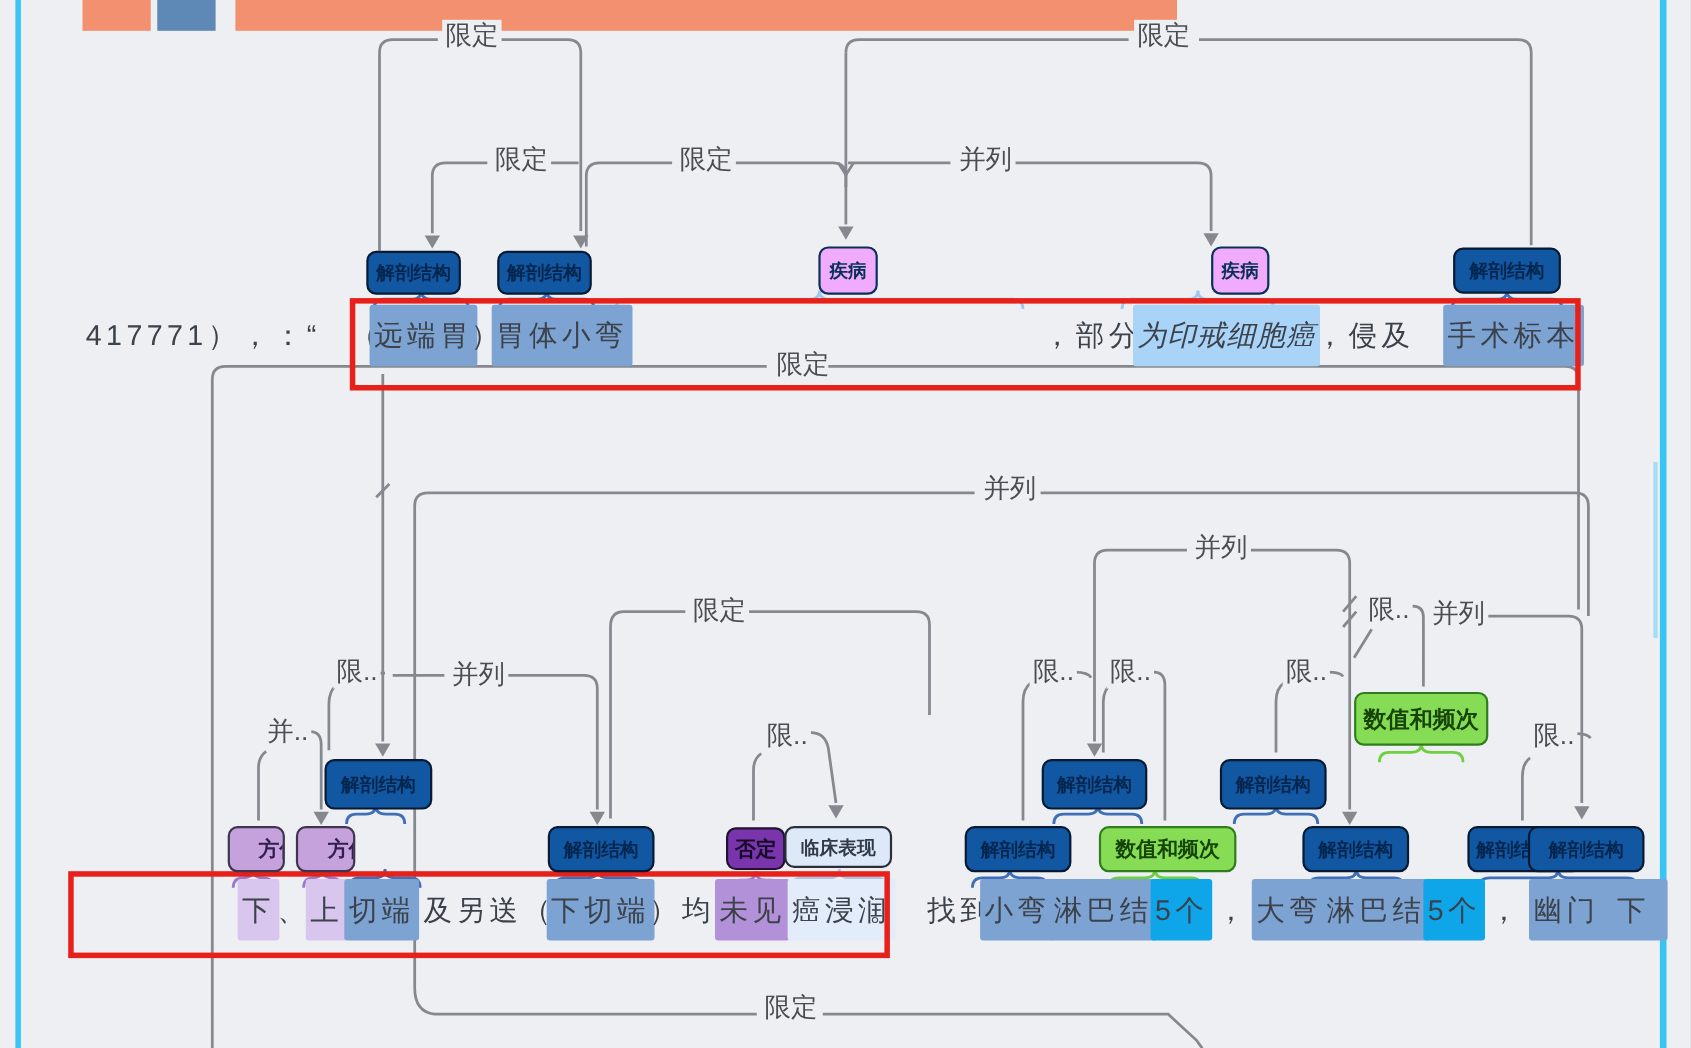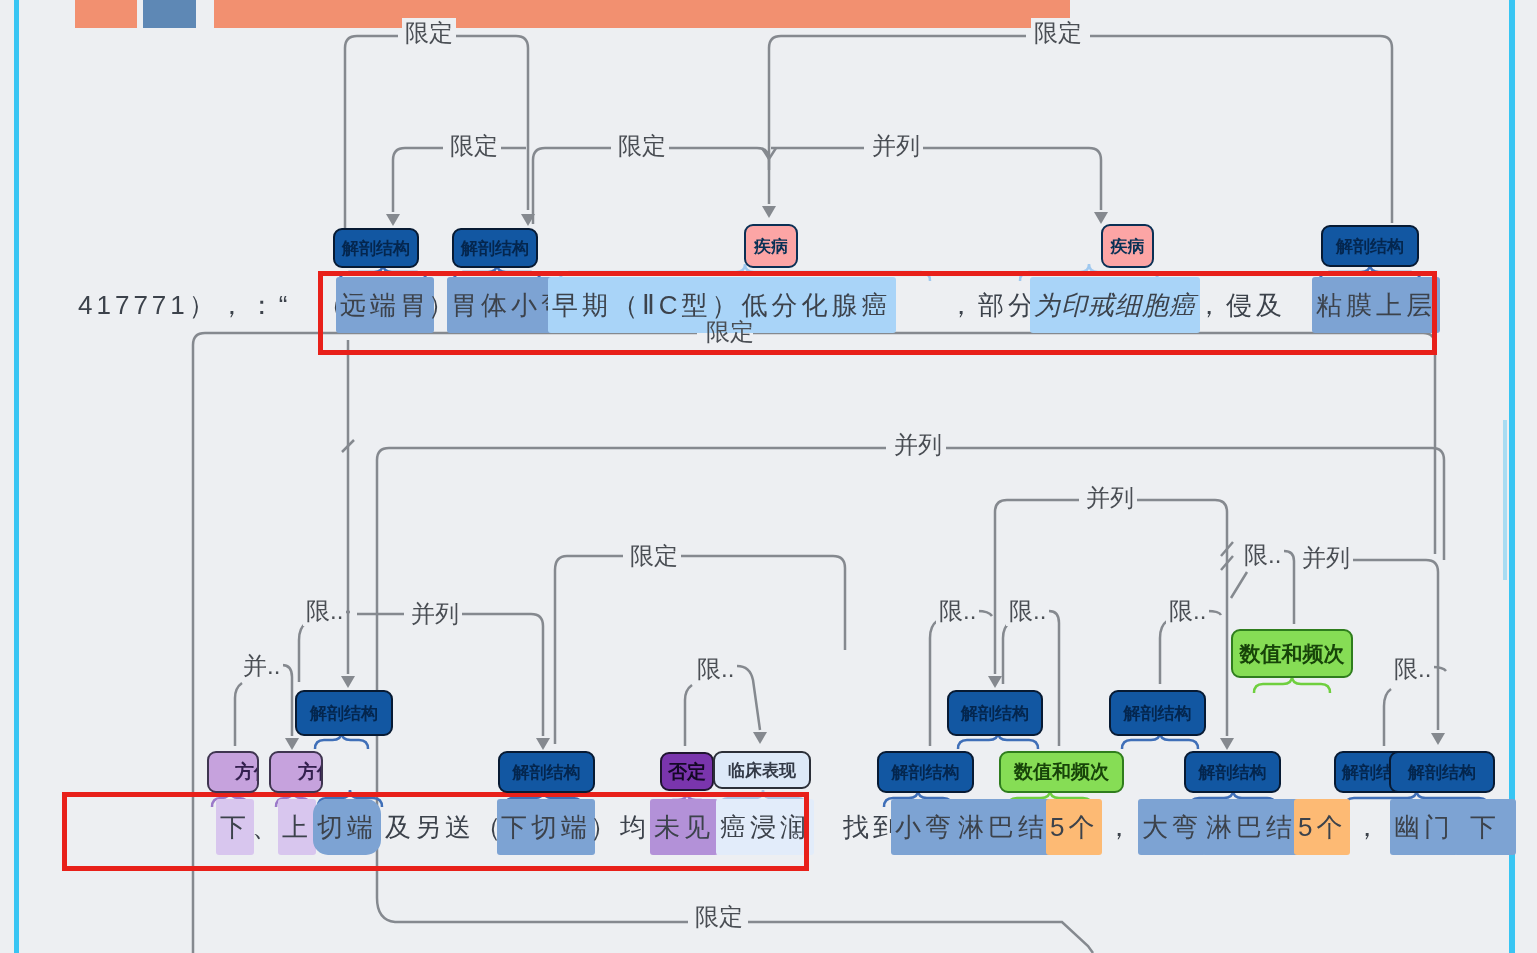--- a/index.html
+++ b/index.html
@@ -14,27 +14,27 @@
   #arcsvg{position:absolute;left:0;top:0;z-index:1;}
   .textrow{position:absolute;height:58px;z-index:2;}
   .seg{position:absolute;top:0;height:56px;line-height:56px;font-size:26px;letter-spacing:4px;
        color:#3c424b;white-space:nowrap;padding:0 4px;border-radius:3px;}
   .seg.plain{padding:0;border-radius:0;}
   .seg.mblue{background:#7da3d3;}
   .seg.lblue{background:#a9d4f8;}
   .seg.lpurple{background:#d8c6ee;}
   .seg.mpurple{background:#b391d8;}
   .seg.pale{background:#e2ecfa;}
-  .seg.lgreen{background:#fdba74;}
+  .seg.lgreen{background:#0ea5e9;}
   .seg.wide{padding:0 16px;}
   .ebox{position:absolute;z-index:4;border-radius:9px;border:2.5px solid #0a1f3c;
         box-sizing:border-box;text-align:center;font-weight:bold;font-size:17px;
         display:flex;align-items:center;justify-content:center;overflow:hidden;white-space:nowrap;}
   .ebox.anat{background:#1257a2;color:#04264e;border-color:#071a33;}
-  .ebox.disease{background:#fca5a5;color:#073055;border-color:#0a3055;}
+  .ebox.disease{background:#f0abfc;color:#073055;border-color:#0a3055;}
   .ebox.orient{background:#c6a2dd;color:#33204e;border-color:#3f3550;font-size:19px;padding-left:42px;}
   .ebox.neg{background:#7a35ad;color:#140826;border-color:#1f1430;font-size:19px;}
   .ebox.clinical{background:#dde9f8;color:#333a47;border-color:#2b2f38;}
   .ebox.numfreq{background:#86dd55;color:#174409;border-color:#2f7d1d;font-size:19px;}
   .arclabel{position:absolute;z-index:5;color:#4a4e54;background:#edeff2;padding:0 3px;
             font-size:24px;line-height:30px;white-space:nowrap;}
   .arclabel.onspan{background:transparent;}
   .redrect{position:absolute;border:5px solid #e8201a;z-index:3;box-sizing:border-box;}
   #scrollthumb{position:absolute;left:1503px;top:420px;width:4px;height:160px;background:#a8dcf2;z-index:1;}
 </style>
@@ -114,31 +114,30 @@
 
   <div class="redrect" style="left:318px;top:271px;width:1119px;height:84px;"></div>
   <div class="redrect" style="left:62px;top:792px;width:747px;height:79px;"></div>
 
   <div id="line1" class="textrow" style="left:0;top:277px;width:1537px;">
       <span class="seg plain" style="left: 78px;">417771），：“</span>
       <span class="seg plain" style="left: 318px;">（</span>
       <span class="seg mblue" style="left: 336px;">远端胃</span>
       <span class="seg plain" style="left: 428px;">）</span>
       <span class="seg mblue" style="left: 447px;">胃体小弯</span>
-      <span class="seg lblue" style="left: 548px;">早期（ⅡC型）低分化腺癌</span>
       <span class="seg plain" style="left: 948px;">，部分</span>
       <span class="seg lblue" style="left: 1030px; letter-spacing: 1px; font-style: italic;">为印戒细胞癌</span>
       <span class="seg plain" style="left: 1196px;">，侵及</span>
-      <span class="seg mblue" style="left: 1312px;">粘膜上层</span>
+      <span class="seg mblue" style="left: 1312px;">手术标本</span>
     </div>
   <div id="line2" class="textrow" style="left:0;top:799px;width:1537px;">
       <span class="seg lpurple" style="left: 216px;">下</span>
       <span class="seg plain" style="left: 252px;">、</span>
       <span class="seg lpurple" style="left: 278px;">上</span>
-      <span class="seg mblue" style="left: 313px; border-radius: 15px;">切端</span>
+      <span class="seg mblue" style="left: 313px;">切端</span>
       <span class="seg plain" style="left: 385px;">及另送（</span>
       <span class="seg mblue" style="left: 497px; text-align: center;">下切端</span>
       <span class="seg plain" style="left: 590px;">）均</span>
       <span class="seg mpurple" style="left: 650px;">未见</span>
       <span class="seg pale" style="left: 716px;">癌浸润</span>
       <span class="seg plain" style="left: 790px;">。</span>
       <span class="seg plain" style="left: 843px;">找到</span>
       <span class="seg mblue" style="left: 891px;">小弯</span>
       <span class="seg mblue" style="left: 954px;">淋巴结</span>
       <span class="seg lgreen" style="left: 1046px;">5个</span>

